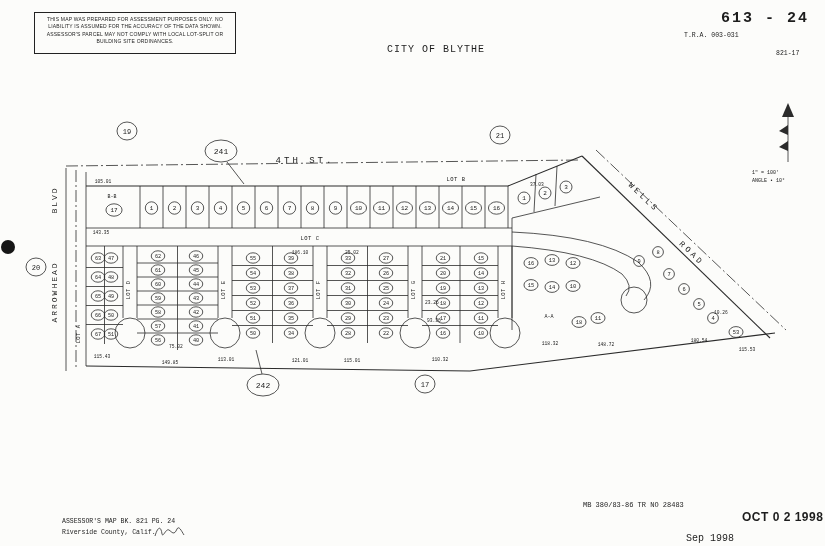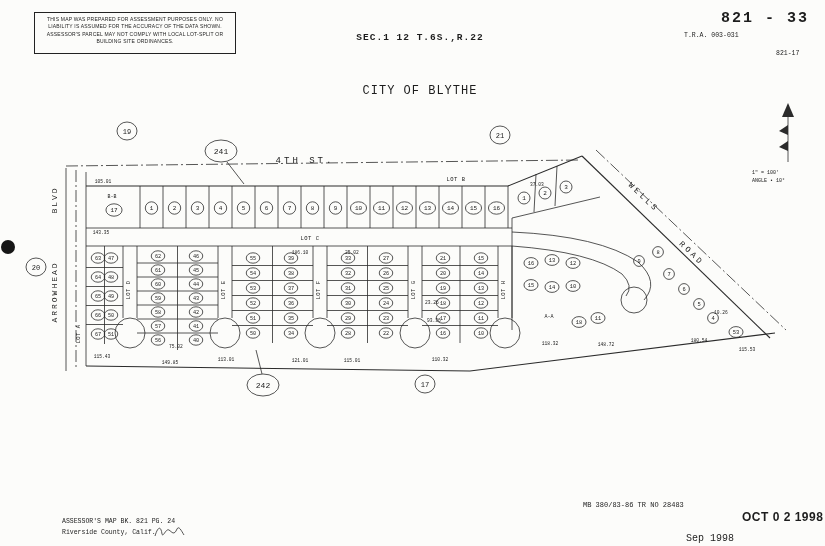--- a/index.html
+++ b/index.html
@@ -9,21 +9,21 @@
     box-shadow:0 0 4px rgba(0,0,0,.4);
   }
   .tw{font-family:"Liberation Mono","DejaVu Sans Mono",monospace;}
   .abs{position:absolute;}
   .disclaimer{
     left:34px;top:12px;width:202px;height:42px;border:1px solid #222;
     font-size:5px;line-height:1.45;padding:3px 6px;box-sizing:border-box;
     text-align:center;letter-spacing:.2px;
   }
   .sec-title{left:320px;top:32px;width:200px;text-align:center;font-size:9.5px;font-weight:bold;letter-spacing:1px;}
-  .city{left:320px;top:44px;width:200px;text-align:center;font-size:12px;letter-spacing:1px;margin-top:40px;}
+  .city{left:336px;top:44px;width:200px;text-align:center;font-size:10px;letter-spacing:1px;}
   .tra{left:684px;top:32px;font-size:6.5px;}
   .sheet-no{right:16px;top:10px;font-size:15px;font-weight:bold;letter-spacing:2px;}
   .adj{left:776px;top:50px;font-size:6.5px;}
   .book{left:62px;top:518px;font-size:6.5px;}
   .county{left:62px;top:529px;font-size:6.5px;}
   .tract{left:583px;top:501px;font-size:7px;}
   .stamp{left:742px;top:510px;font-size:12px;font-weight:bold;letter-spacing:.5px;}
   .date{left:686px;top:533px;font-size:10px;}
   svg#map-svg{position:absolute;left:0;top:0;}
   .ln{fill:none;stroke:#2b2b2b;stroke-width:.8;}
@@ -31,24 +31,23 @@
   .dashdot{stroke-dasharray:12 3 2 3;}
   #map-svg text{fill:#1b1b1b;font-family:"Liberation Mono","DejaVu Sans Mono",monospace;}
   .squiggle{left:152px;top:524px;}
 </style>
 </head>
 <body>
 
 <div class="sheet">
 
   <div class="abs disclaimer">THIS MAP WAS PREPARED FOR ASSESSMENT PURPOSES ONLY. NO LIABILITY IS ASSUMED FOR THE ACCURACY OF THE DATA SHOWN. ASSESSOR'S PARCEL MAY NOT COMPLY WITH LOCAL LOT-SPLIT OR BUILDING SITE ORDINANCES.</div>
-  <div class="abs sec-title tw">SEC.1 12 T.6S.,R.22</div>
   <div class="abs city tw">CITY OF BLYTHE</div>
   <div class="abs tra tw">T.R.A. 003-031</div>
-  <div class="abs sheet-no tw">821 - 33</div>
+  <div class="abs sheet-no tw">613 - 24</div>
   <div class="abs adj tw">821-17</div>
 
   <svg id="map-svg" width="825" height="546" viewBox="0 0 825 546">
 
     <circle cx="8" cy="247" r="7" fill="#161616"></circle>
 
     <line x1="66" y1="168" x2="66" y2="371" class="ln"></line>
     <line x1="86" y1="172" x2="86" y2="366" class="ln"></line>
     <line x1="76" y1="170" x2="76" y2="368" class="ln dashdot"></line>
 

